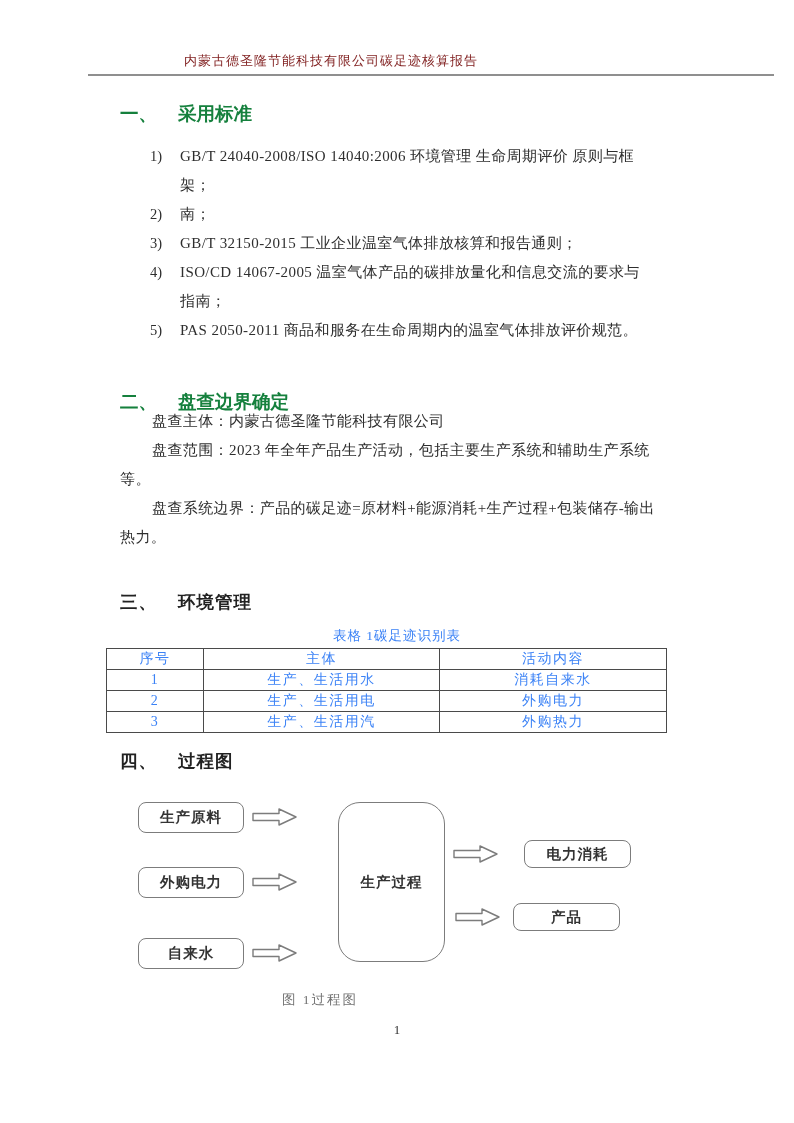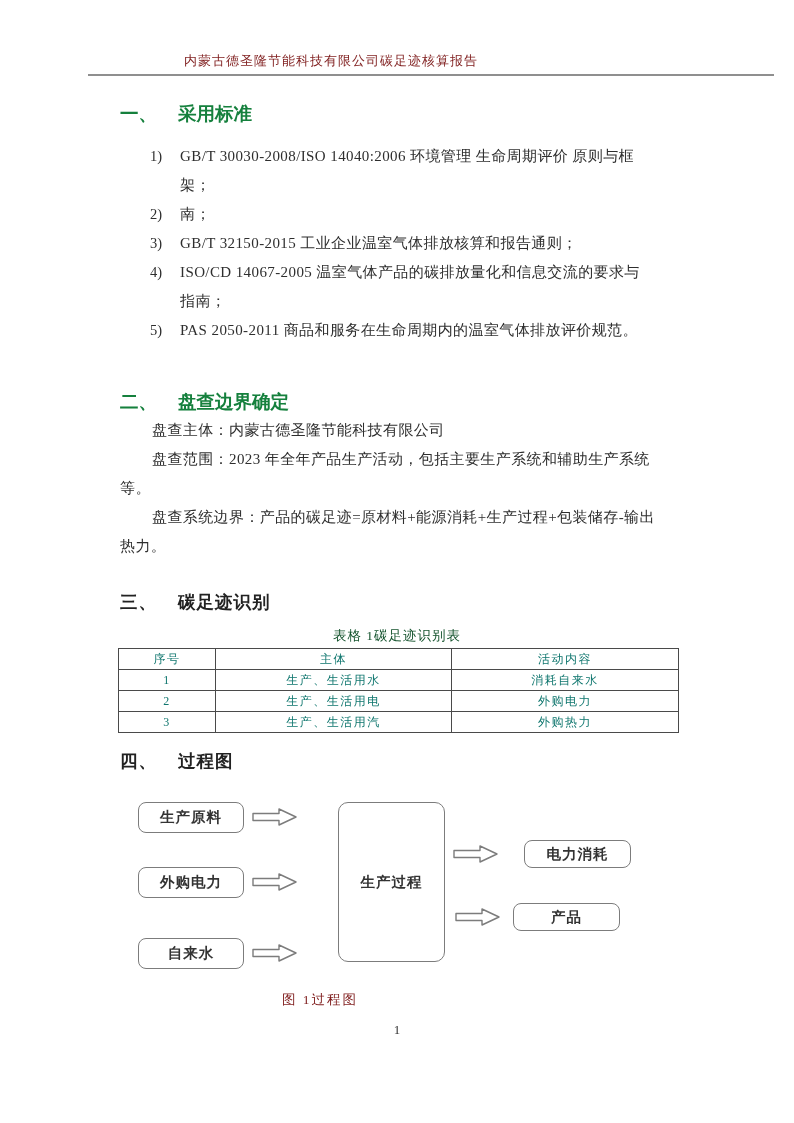--- a/index.html
+++ b/index.html
@@ -36,60 +36,60 @@
   
   .std-list { position:absolute; top:142px; left:150px; width:530px; }
   .std-item { position:relative; padding-left:30px; }
   .std-num { position:absolute; left:0; top:0; height:29px; line-height:29px; font-size:14.5px; }
   .doc-line {
     height:29px; line-height:29px; font-size:15px; letter-spacing:0.4px;
     white-space:nowrap; overflow:visible;
   }
 
   
-  .boundary { position:absolute; top:416px; left:120px; width:556px;font-family:Liberation Serif, serif; }
+  .boundary { position:absolute; top:407px; left:120px; width:556px;font-family:Liberation Serif, serif; }
   .doc-line.indent { padding-left:32px; }
 
   
   .tbl-caption {
     position:absolute; top:627px; left:0; width:794px; text-align:center;
-    font-size:13.5px; color:#14532d; letter-spacing:1px; white-space:nowrap;
+    font-size:13.5px; color:#3b82f6; letter-spacing:1px; white-space:nowrap;
   }
   .id-table {
-    position:absolute; top:648px; left:118px; width:559px;
+    position:absolute; top:648px; left:106px; width:559px;
     border-collapse:collapse; table-layout:fixed;
-    font-size:12px; color:#0f766e;
+    font-size:14px; color:#3b82f6;
   }
   .id-table td, .id-table th {
     border:1.6px solid #4a4a4a; height:20px; padding:0;
     text-align:center; font-weight:normal; letter-spacing:1.5px; white-space:nowrap;
   }
   .col-idx { width:96px; } .col-sub { width:235px; } .col-act { width:226px; }
 
   
   .diagram { position:absolute; top:790px; left:0; width:794px; height:200px; }
   .dg-box {
     position:absolute; border:1.6px solid #7c7c7c; border-radius:8px;
     background:#ffffff; display:flex; align-items:center; justify-content:center;
     font-family:"Liberation Sans","DejaVu Sans",sans-serif;
     font-weight:bold; font-size:14.5px; color:#333333; letter-spacing:1px;
     box-sizing:border-box; white-space:nowrap;
   }
   .dg-in { left:138px; width:106px; height:31px; }
   .in-0 { top:12px; } .in-1 { top:77px; } .in-2 { top:148px; }
-  .dg-process { left:338px; top:12px; width:107px; height:160px; border-radius:10px; }
+  .dg-process { left:338px; top:12px; width:107px; height:160px; border-radius:22px; }
   .dg-out { width:107px; height:28px; }
   .out-0 { left:524px; top:50px; } .out-1 { left:513px; top:113px; }
   .dg-arrow { position:absolute; width:46px; height:18px; }
   .ar-0 { left:252px; top:18px; } .ar-1 { left:252px; top:83px; } .ar-2 { left:252px; top:154px; }
   .ar-3 { left:453px; top:55px; } .ar-4 { left:455px; top:118px; }
 
   .fig-caption {
     position:absolute; top:991px; left:0; width:640px; text-align:center;
-    font-size:13.5px; letter-spacing:2px; color:#7f1d1d; white-space:nowrap;
+    font-size:13.5px; letter-spacing:2px; color:#737373; white-space:nowrap;
   }
 
   .page-num {
     position:absolute; top:1022px; left:0; width:794px; text-align:center;
     font-size:13px; color:#333333;
   }
 </style>
 </head>
 <body>
 
@@ -98,21 +98,21 @@
   <div class="header-title">内蒙古德圣隆节能科技有限公司碳足迹核算报告</div>
   <div class="header-rule"></div>
 
   <div class="sec-head head-hei h1">
     <span class="num">一、</span><span>采用标准</span>
   </div>
 
   <div class="std-list">
     <div class="std-item">
       <span class="std-num">1)</span>
-      <div class="doc-line">GB/T 30030-2008/ISO 14040:2006 环境管理 生命周期评价 原则与框</div>
+      <div class="doc-line">GB/T 24040-2008/ISO 14040:2006 环境管理 生命周期评价 原则与框</div>
       <div class="doc-line">架；</div>
     </div>
     <div class="std-item">
       <span class="std-num">2)</span>
       <div class="doc-line">南；</div>
     </div>
     <div class="std-item">
       <span class="std-num">3)</span>
       <div class="doc-line">GB/T 32150-2015 工业企业温室气体排放核算和报告通则；</div>
     </div>
@@ -133,21 +133,21 @@
 
   <div class="boundary">
     <div class="doc-line indent">盘查主体：内蒙古德圣隆节能科技有限公司</div>
     <div class="doc-line indent">盘查范围：2023 年全年产品生产活动，包括主要生产系统和辅助生产系统</div>
     <div class="doc-line">等。</div>
     <div class="doc-line indent">盘查系统边界：产品的碳足迹=原材料+能源消耗+生产过程+包装储存-输出</div>
     <div class="doc-line">热力。</div>
   </div>
 
   <div class="sec-head head-kai h3">
-    <span class="num">三、</span><span>碳足迹识别</span>
+    <span class="num">三、</span><span>环境管理</span>
   </div>
 
   <div class="tbl-caption">表格 1碳足迹识别表</div>
 
   <table class="id-table">
     <tbody>
       <tr>
         <th class="col-idx">序号</th>
         <th class="col-sub">主体</th>
         <th class="col-act">活动内容</th>

